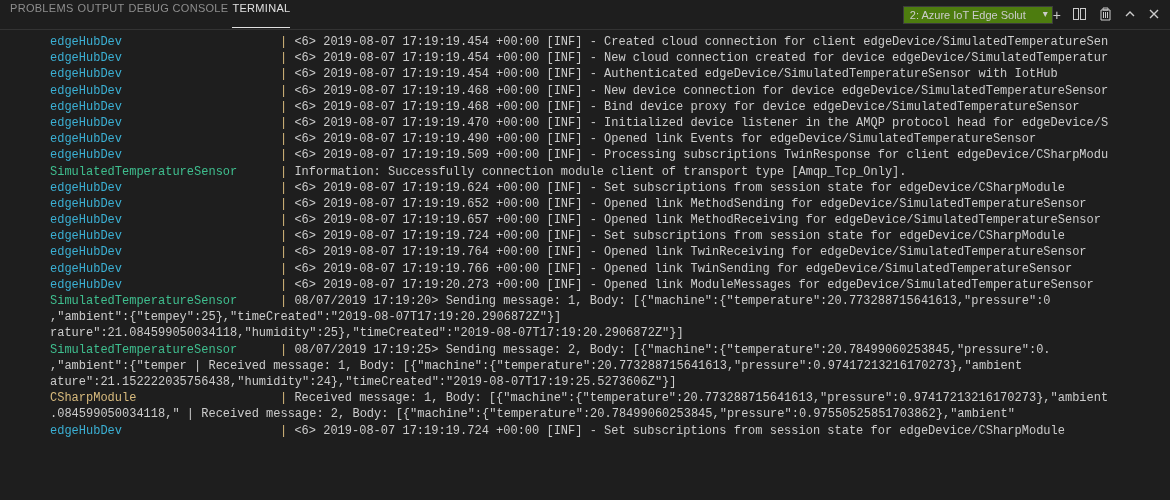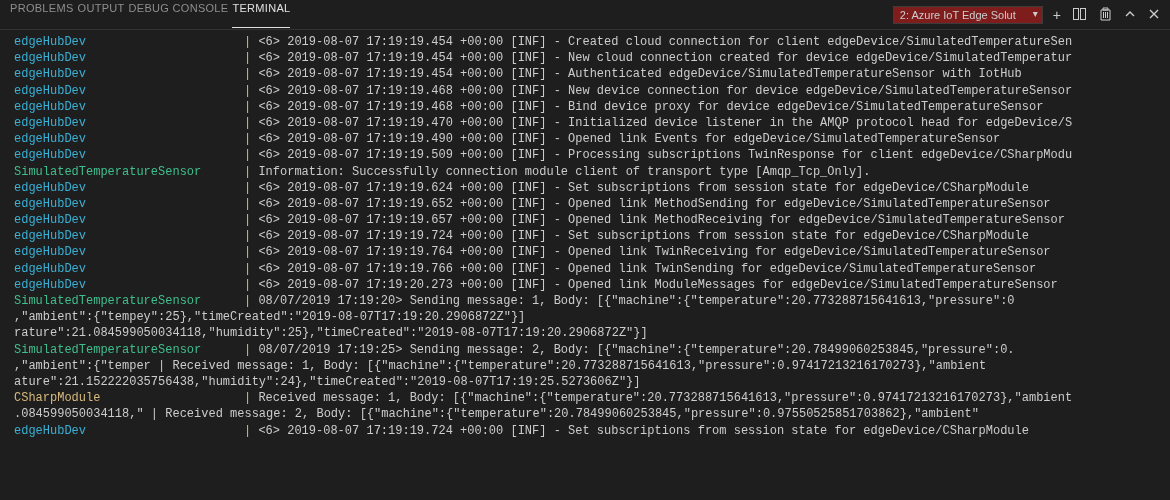--- a/index.html
+++ b/index.html
@@ -19,45 +19,44 @@
       padding: 0 10px;
       border-bottom: 1px solid #333;
       font-family: 'Segoe UI', Arial, sans-serif;
       font-size: 11px;
     }
     .tabs { display: flex; gap: 4px; }
     .tab { color: #8e8e8e; cursor: pointer; text-transform: uppercase; letter-spacing: 0.3px; }
     .tab.active { color: #e0e0e0; border-bottom: 1px solid #e0e0e0; padding-bottom: 13px; }
     .spacer { flex: 1; }
     .dropdown {
-      background: #7f1d1d;
+      background: #4d7c0f;
       color: #ccc;
       border: 1px solid #3c3c3c;
       padding: 2px 16px 2px 6px;
       font-size: 11px;
       position: relative;
-      margin-right: 10px;
       min-width: 150px;
     }
     .dropdown::after {
       content: '▾';
       position: absolute;
       right: 4px;
       top: 1px;
       font-size: 10px;
     }
     .icons { display: flex; gap: 12px; align-items: center; color: #cccccc; }
     .icon { cursor: pointer; font-size: 14px; line-height: 1; }
     .terminal-body {
       padding: 4px 10px 4px 14px;
       line-height: 1.35;
       white-space: nowrap;
       overflow: hidden;
     }
-    .log-line { display: block; }
+    .log-line { display: block; margin-left: 36px; }
     .src { display: inline-block; min-width: 230px; }
     .src-edge { color: #3bb0d4; }
     .src-sim { color: #3fbf8f; }
     .src-csharp { color: #d7ba7d; }
     .pipe { color: #d7ba7d; }
     .msg { color: #cccccc; }
     .wrap { color: #cccccc; padding-left: 0; }
   </style>
 </head>
 <body>

